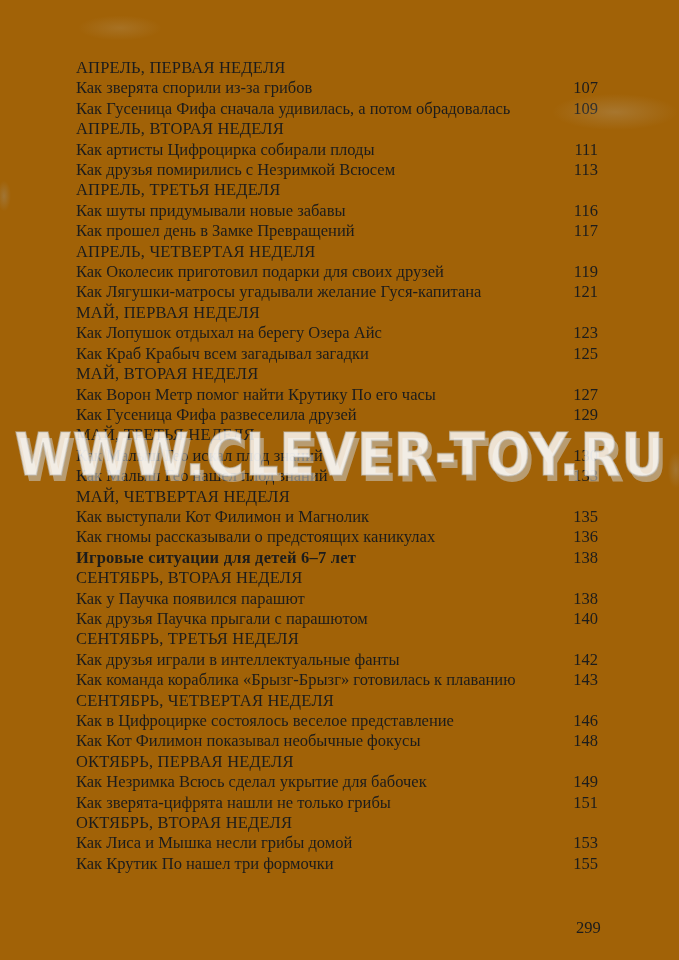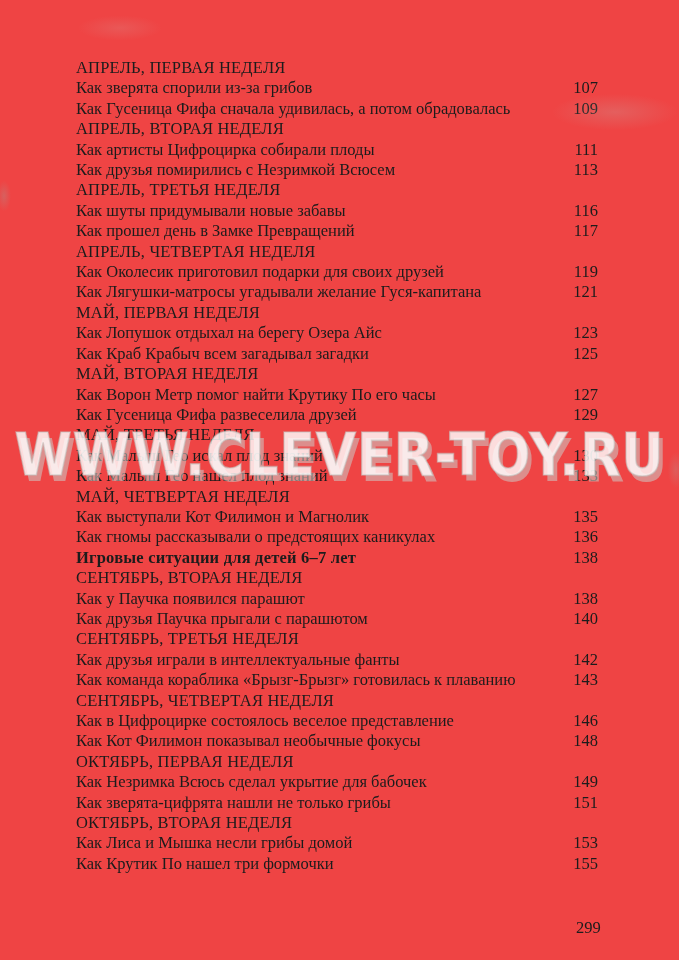--- a/index.html
+++ b/index.html
@@ -4,21 +4,21 @@
 <style>
   * { margin: 0; padding: 0; box-sizing: border-box; }
   html, body {
     width: 679px; height: 960px;
     background: #f6f6f5;
     font-family: "Liberation Serif", serif;
   }
   .page {
     position: relative;
     width: 679px; height: 960px;
-    background: #ef4444;
+    background: #a16207;
     color: #1c1c1c;
     overflow: hidden;
   }
   
   .page::before {
     content: "";
     position: absolute; left: 0; top: 0; width: 100%; height: 100%;
     background:
       radial-gradient(ellipse 90px 26px at 615px 112px, rgba(190,190,186,0.22), rgba(190,190,186,0) 70%),
       radial-gradient(ellipse 10px 22px at 4px 196px,  rgba(160,160,156,0.30), rgba(160,160,156,0) 70%),

